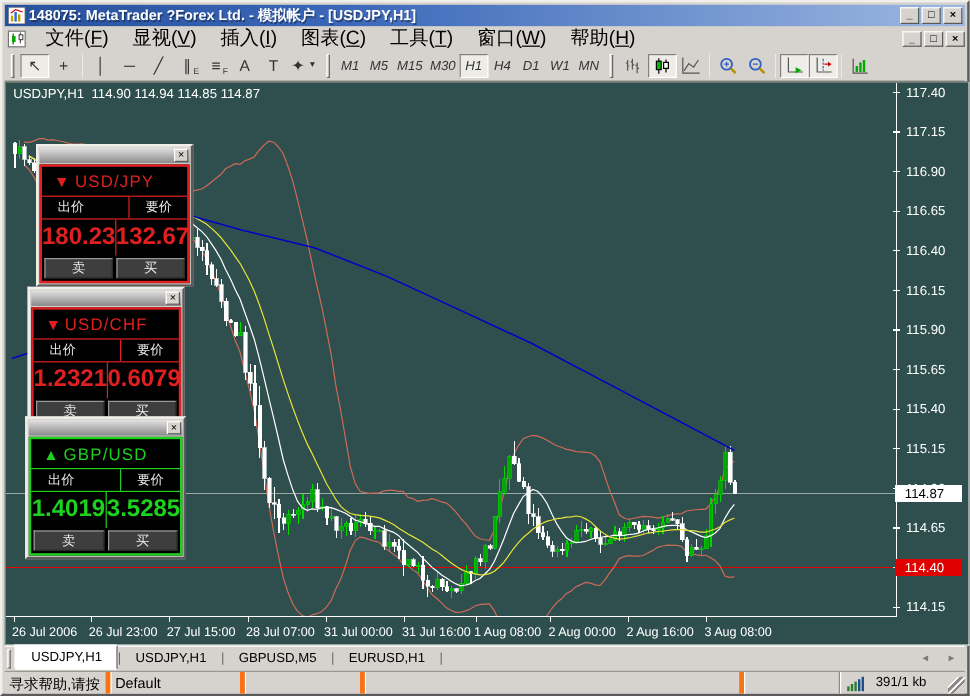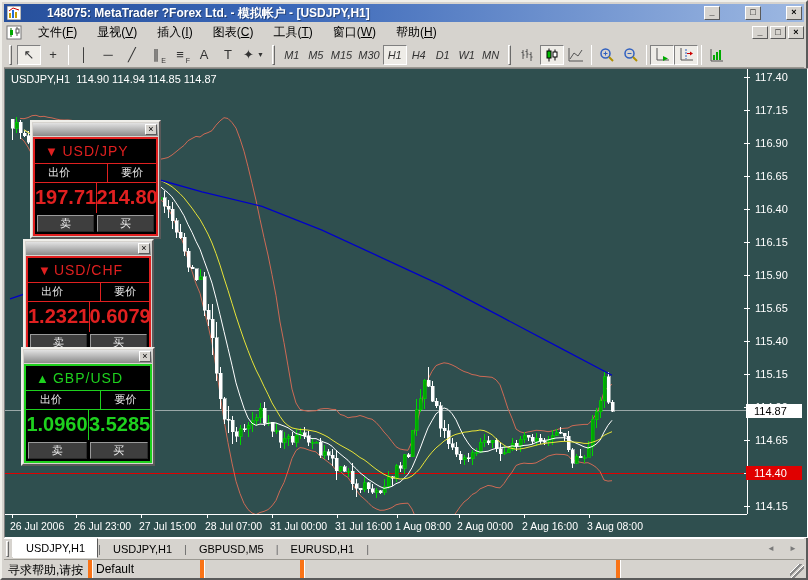--- a/index.html
+++ b/index.html
@@ -4,33 +4,33 @@
 <style>
   * { box-sizing: border-box; margin: 0; padding: 0; }
   html,body { width:808px; height:580px; overflow:hidden; }
   body { font-family:"Liberation Sans",sans-serif; background:#d6d3ce; }
   .app { position:relative; width:808px; height:580px; background:#d6d3ce;
          border:2px solid; border-color:#f0efea #5a5a5a #5a5a5a #f0efea; }
 
   
   .titlebar { position:absolute; left:2px; top:2px; right:2px; height:18px;
     background:linear-gradient(90deg,#27509c 0%,#3a67b8 35%,#9db8e2 100%);
-    display:flex; align-items:center; padding:0 2px;gap:23px; }
+    display:flex; align-items:center; padding:0 2px; }
   .titlebar .ticon { width:14px; height:14px; margin:0 3px 0 1px; flex:0 0 auto; }
   .titlebar .ttext { color:#fff; font-weight:bold; font-size:12px; white-space:nowrap;
     overflow:hidden; flex:1; text-shadow:1px 1px 0 rgba(0,0,0,.35); }
   .winbtn { width:16px; height:14px; margin-left:2px; background:#d6d3ce;
     border:1px solid; border-color:#fff #5a5a5a #5a5a5a #fff; font-size:9px; line-height:11px;
     text-align:center; color:#000; font-weight:bold; flex:0 0 auto; }
 
   
   .menubar { position:absolute; left:2px; top:20px; right:2px; height:20px;
     display:flex; align-items:center; background:#d6d3ce; }
   .menubar .micon { width:16px; height:15px; margin:0 6px 0 2px; }
-  .menuitem { font-size:12px; color:#000; padding:2px 10px; white-space:nowrap; }
+  .menuitem { font-size:16px; color:#000; padding:2px 10px; white-space:nowrap; }
   .menuspacer { flex:1; }
   .menubar .winbtn { height:13px; }
 
   
   .toolbar { position:absolute; left:2px; top:40px; right:2px; height:26px;
     display:flex; align-items:center; background:#d6d3ce; overflow:hidden;
     border-bottom:1px solid #9a9891; }
   .grip { width:3px; height:20px; margin:0 5px; border:1px solid;
     border-color:#fff #6a6a6a #6a6a6a #fff; flex:0 0 auto; }
   .tsep { width:1px; height:20px; background:#8a8a8a; border-right:1px solid #fff;
@@ -640,22 +640,22 @@
         <div class="qbody" style="border-color:#e02020;color:#e02020">
           <div class="qsym" style="position:relative">
             <span class="qarrow">▼</span>
             <span>USD/JPY</span>
           </div>
           <div class="qrow qhead" style="border-color:#e02020">
             <span>出价</span>
             <span style="border-color:#e02020">要价</span>
           </div>
           <div class="qrow qprice" style="border-color:#e02020">
-            <span>197.71</span>
-            <span style="border-color:#e02020">214.80</span>
+            <span>180.23</span>
+            <span style="border-color:#e02020">132.67</span>
           </div>
           <div class="qbtns">
             <button class="qbtn">卖</button>
             <button class="qbtn">买</button>
           </div>
         </div>
       </div>
       <div class="qwin" style="left: 18px; top: 170px; width: 131px;">
         <div class="qtitle">
           <span class="qclose">×</span>
@@ -686,21 +686,21 @@
         <div class="qbody" style="border-color:#1ed11e;color:#1ed11e">
           <div class="qsym" style="position:relative">
             <span class="qarrow">▲</span>
             <span>GBP/USD</span>
           </div>
           <div class="qrow qhead" style="border-color:#1ed11e">
             <span>出价</span>
             <span style="border-color:#1ed11e">要价</span>
           </div>
           <div class="qrow qprice" style="border-color:#1ed11e">
-            <span>1.0960</span>
+            <span>1.4019</span>
             <span style="border-color:#1ed11e">3.5285</span>
           </div>
           <div class="qbtns">
             <button class="qbtn">卖</button>
             <button class="qbtn">买</button>
           </div>
         </div>
       </div>
     </div>
 
@@ -717,16 +717,26 @@
       <span class="tabspacer"></span>
       <span class="scrollarrow">◄</span>
       <span class="scrollarrow">►</span>
     </div>
 
   <div class="statusbar">
     <div class="scell" style="width:88px">寻求帮助,请按</div>
     <div class="scell" style="width:112px">Default</div>
     <div class="scell" style="width:100px"></div>
     <div class="scell" style="width:316px"></div>
+    <div class="sright">
+      <span class="connbars">
+        <i style="height:4px;background:#2e7d2e"></i>
+          <i style="height:6px;background:#2e7d2e"></i>
+        <i style="height:8px;background:#2e7d2e"></i>
+          <i style="height:10px;background:#1f4e8c"></i>
+        <i style="height:12px;background:#1f4e8c"></i>
+      </span>
+      <span class="traffic">391/1 kb</span>
+    </div>
     <div class="resizegrip"></div>
   </div>
 
 </div>
 
 </body></html>

